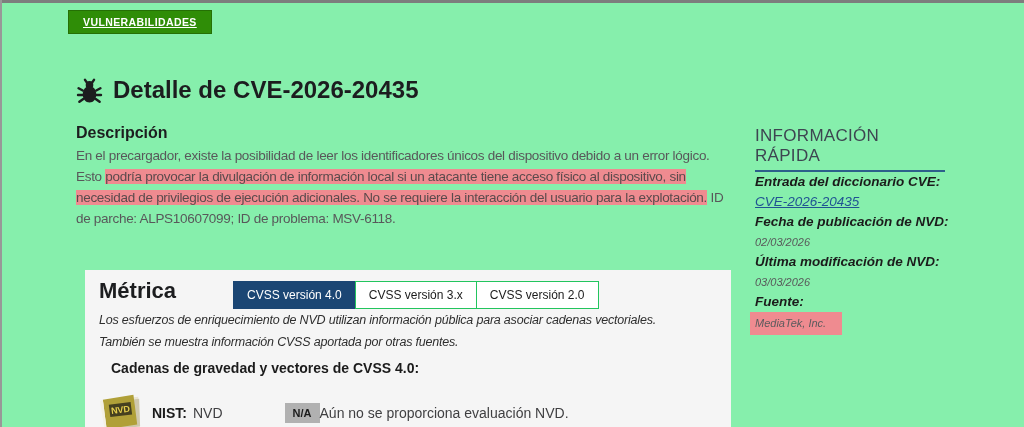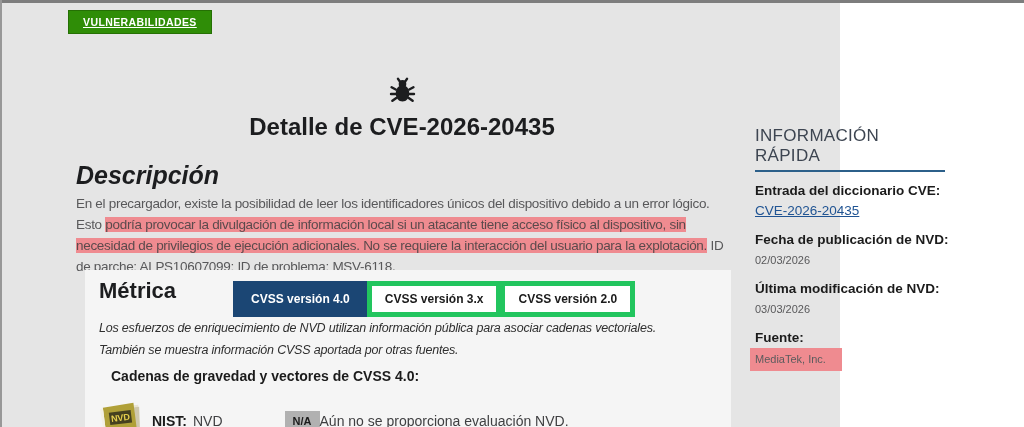--- a/index.html
+++ b/index.html
@@ -1,64 +1,64 @@
 <!DOCTYPE html>
 <html><head>
 <meta charset="utf-8">
 <style>
   * { margin:0; padding:0; box-sizing:border-box; }
   html,body { width:1024px; height:427px; overflow:hidden; background:#ffffff;
               font-family:"Liberation Sans", sans-serif; }
-  .page { position:relative; width:840px; height:427px; background:#e5e5e5; }
+  .page { position:relative; width:1024px; height:427px; background:#86efac; }
 
   
   .top-edge  { position:absolute; top:0; left:0; width:1024px; height:3px; background:#7d7d7d; }
   .left-edge { position:absolute; top:0; left:0; width:2px; height:427px; background:#989898; }
 
   
   .vuln-btn { position:absolute; left:68px; top:10px; background:#2f8d07; border:1px solid #257004;
               color:#ffffff; font-size:10.5px; font-weight:bold; letter-spacing:.4px;
               padding:5px 14px 5px 14px; cursor:pointer; }
   .vuln-btn span { text-decoration:underline; }
 
   
   .main-col { position:absolute; left:76px; top:76px; width:652px; }
   .page-title { display:flex; align-items:center; gap:10px; font-size:24px; font-weight:bold;
-                color:#1c1d1f;flex-direction:column; }
+                color:#1c1d1f; }
   .bug-icon { width:27px; height:27px; flex:0 0 auto; }
-  .section-h { font-size:25px; font-weight:bold; color:#1c1d1f; margin-top:20px;font-style:italic; }
+  .section-h { font-size:16px; font-weight:bold; color:#1c1d1f; margin-top:20px; }
   .desc-text { margin-top:3px; width:650px; font-size:13.5px; letter-spacing:-0.3px;
                line-height:21px; color:#58585a; }
   .pink-mark { background:#ef8b90; color:#5b4a4c; }
 
   
   .metric-box { position:absolute; left:85px; top:270px; width:646px; height:170px;
                 background:#f5f5f5; padding:8px 14px 0 14px; }
   .metric-head { display:flex; align-items:flex-start;gap:42px; }
   .metric-title { font-size:22px; font-weight:bold; color:#1c1d1f; }
   .tabs { display:flex; margin-left:16px; margin-top:3px; }
-  .tab { font-size:12px; font-weight:bold; color:#1b1b1b; background:#ffffff;
-         border:5px solid #22c55e; padding:6px 13px; margin-left:-1px; cursor:pointer; white-space:nowrap; }
+  .tab { font-size:12px; font-weight:normal; color:#1b1b1b; background:#ffffff;
+         border:1px solid #22c55e; padding:6px 13px; margin-left:-1px; cursor:pointer; white-space:nowrap; }
   .tab.active { background:#1b4674; border-color:#1b4674; color:#ffffff; }
   .disclaimer { margin-top:0; font-style:italic; font-size:12.5px; letter-spacing:-0.2px;
                 color:#2f2f2f; line-height:22px; width:585px; }
   .severity-h { margin-top:7px; margin-left:12px; font-size:14px; font-weight:bold; color:#1b1b1b; }
   .nist-row { display:flex; align-items:center; margin-top:16px; }
   .nvd-logo { width:44px; height:42px; flex:0 0 auto; }
   .nist-label { margin-left:9px; font-size:14px; font-weight:bold; color:#1b1b1b; }
   .nist-value { margin-left:6px; font-size:14px; color:#3f3f41; }
   .na-badge { margin-left:62px; background:#b1b1b1; color:#1b1b1b; font-size:11px; font-weight:bold;
               padding:4px 8px; }
   .nvd-note { font-size:14px; color:#3f3f41; white-space:nowrap; }
 
   
   .sidebar { position:absolute; left:755px; top:126px; width:210px; }
   .qi-heading { font-size:17px; font-weight:400; color:#3d4551; letter-spacing:.3px;
                 padding-bottom:4px; border-bottom:2px solid #2c608a; width:190px; }
-  .qi-item { margin-top:9px; }
+  .qi-item { margin-top:0;font-style:italic; }
   .qi-label { font-size:13.5px; font-weight:bold; color:#1b1b1b; line-height:20px; }
   .qi-value { font-size:11px; color:#58585a; line-height:20px; }
   .qi-link  { font-size:13.5px; color:#205493; text-decoration:underline; line-height:20px; cursor:pointer; }
   .qi-value .pink-mark { display:inline-block; padding:1px 16px 2px 5px; margin-left:-5px; color:#5b5b5d;text-align:center; }
 </style>
 </head>
 <body>
 
 <div class="page">
   <div class="top-edge"></div>

